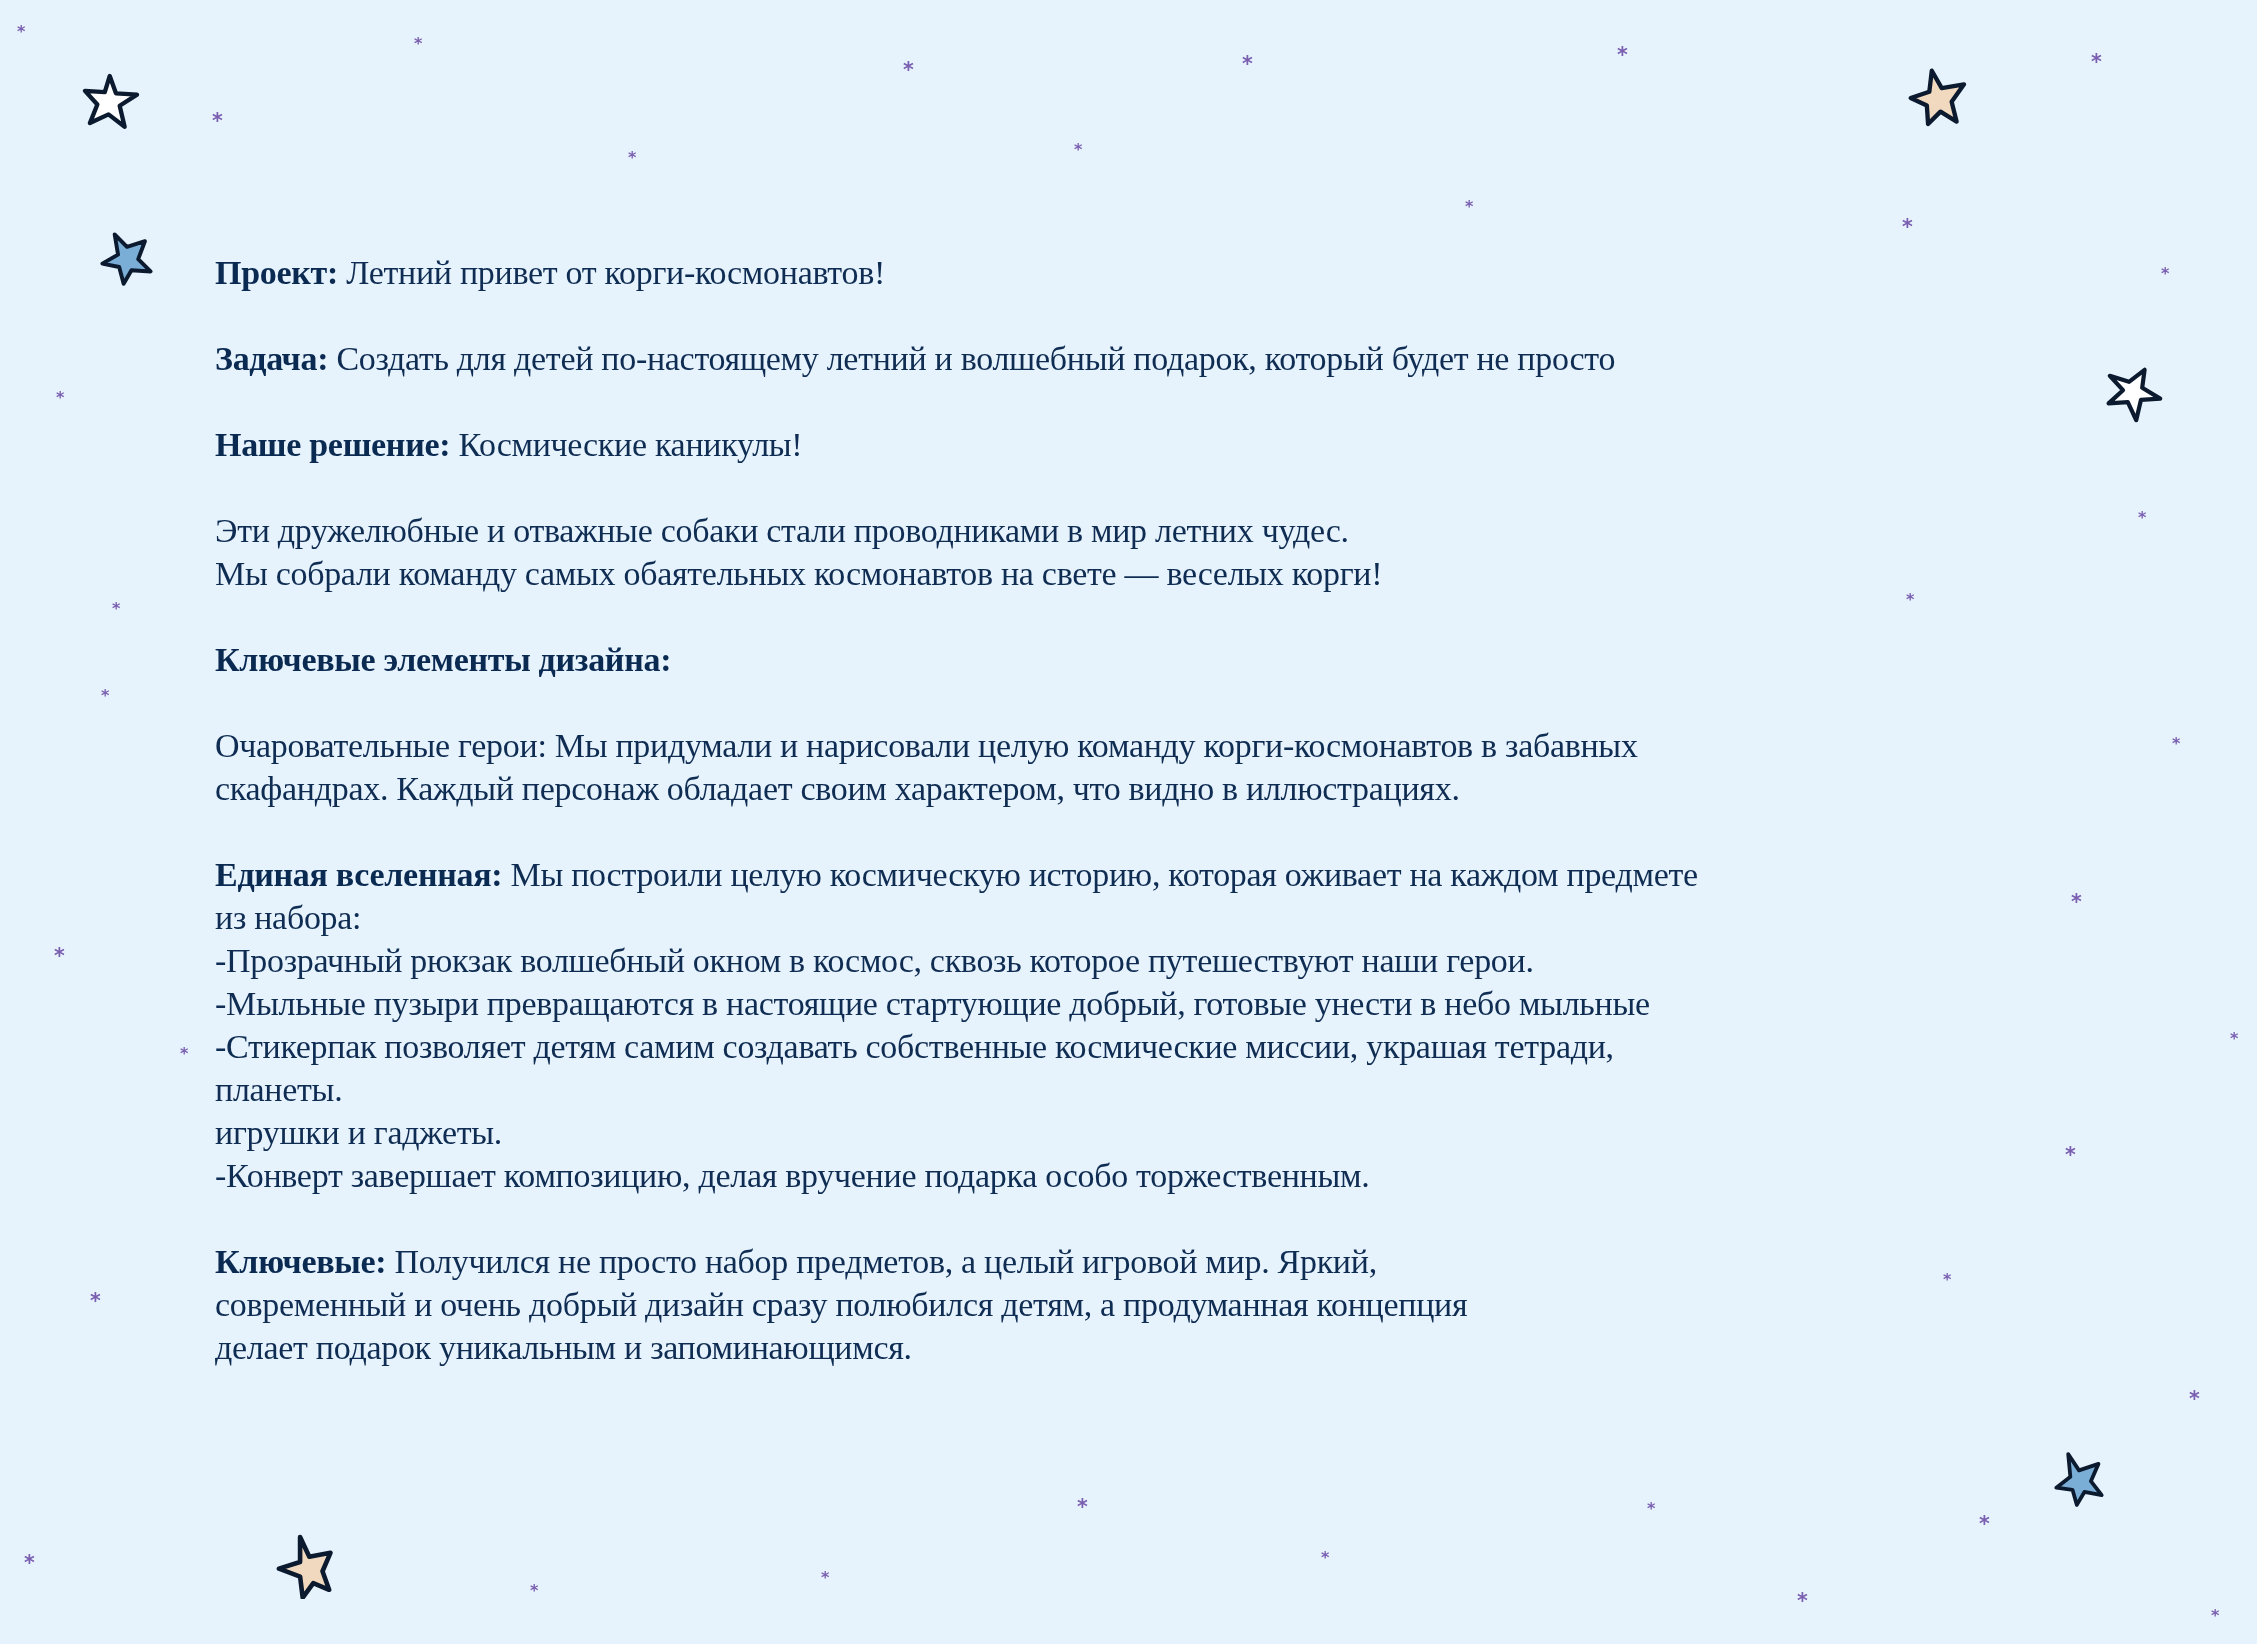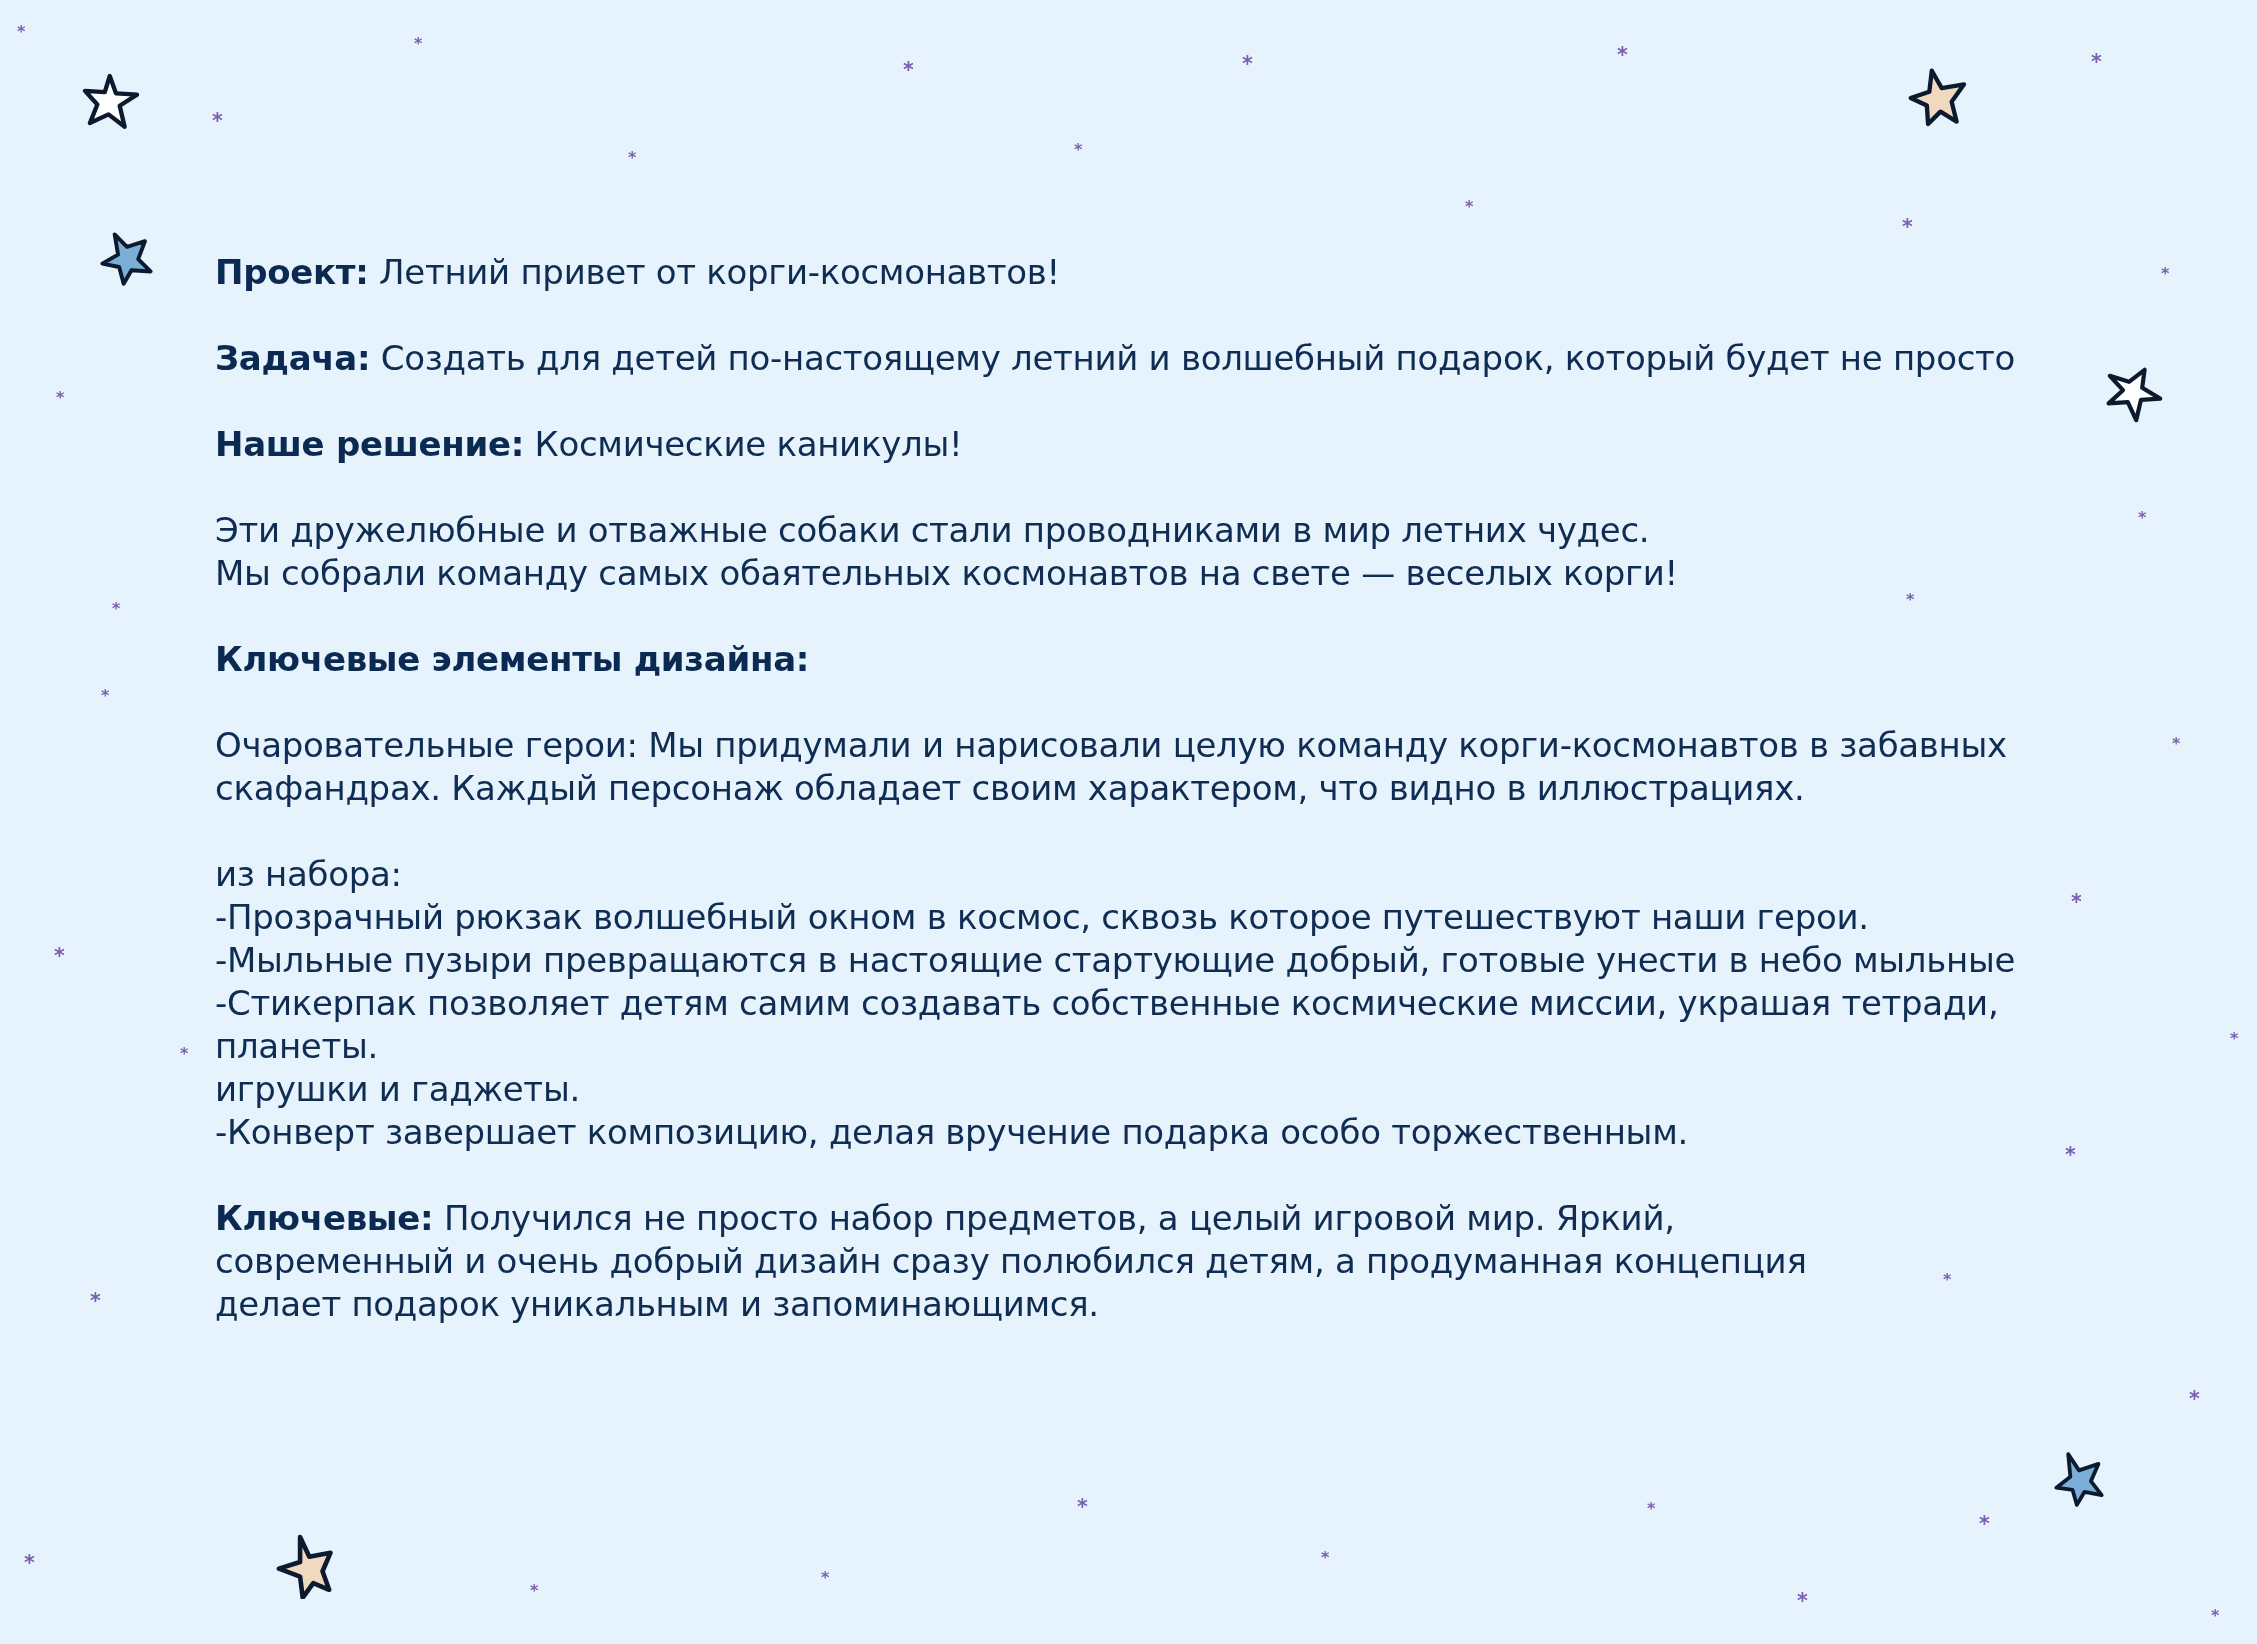--- a/index.html
+++ b/index.html
@@ -10,21 +10,21 @@
     font-family: "DejaVu Sans", sans-serif;
     color: #0f2c52;
   }
   .content {
     position: absolute; left: 215px; top: 251px;
     width: 1874px;
     font-size: 34px;
     line-height: 43px;
     letter-spacing: -0.3px;
   }
-  .line { white-space: nowrap; height: 43px; }
+  .line { white-space: nowrap; height: 43px; font-family: Liberation Serif, serif; }
   .gap { height: 43px; }
   b, .bold { font-weight: bold; color: #0a2a52; }
   .star { position: absolute; }
   .sparkle { position: absolute; color: #7a5fb0; font-size: 20.6px; line-height: 1; font-weight: bold; }
   .sparkle.sm { font-size: 16px; }
 </style>
 </head>
 <body>
 
 <svg class="star" style="left:79px;top:71px" width="64" height="62" viewBox="0 0 100 100">
@@ -96,20 +96,23 @@
   </div>
   <div class="gap"></div>
   <div class="line">Эти дружелюбные и отважные собаки стали проводниками в мир летних чудес.</div>
   <div class="line">Мы собрали команду самых обаятельных космонавтов на свете — веселых корги!</div>
   <div class="gap"></div>
   <div class="line bold">Ключевые элементы дизайна:</div>
   <div class="gap"></div>
   <div class="line">Очаровательные герои: Мы придумали и нарисовали целую команду корги-космонавтов в забавных</div>
   <div class="line">скафандрах. Каждый персонаж обладает своим характером, что видно в иллюстрациях.</div>
   <div class="gap"></div>
+  <div class="line">
+    <b>Единая вселенная:</b><span> Мы построили целую космическую историю, которая оживает на каждом предмете</span>
+  </div>
   <div class="line">из набора:</div>
   <div class="line">-Прозрачный рюкзак волшебный окном в космос, сквозь которое путешествуют наши герои.</div>
   <div class="line">-Мыльные пузыри превращаются в настоящие стартующие добрый, готовые унести в небо мыльные</div>
   <div class="line">-Стикерпак позволяет детям самим создавать собственные космические миссии, украшая тетради,</div>
   <div class="line">планеты.</div>
   <div class="line">игрушки и гаджеты.</div>
   <div class="line">-Конверт завершает композицию, делая вручение подарка особо торжественным.</div>
   <div class="gap"></div>
   <div class="line">
     <b>Ключевые:</b><span> Получился не просто набор предметов, а целый игровой мир. Яркий,</span>

